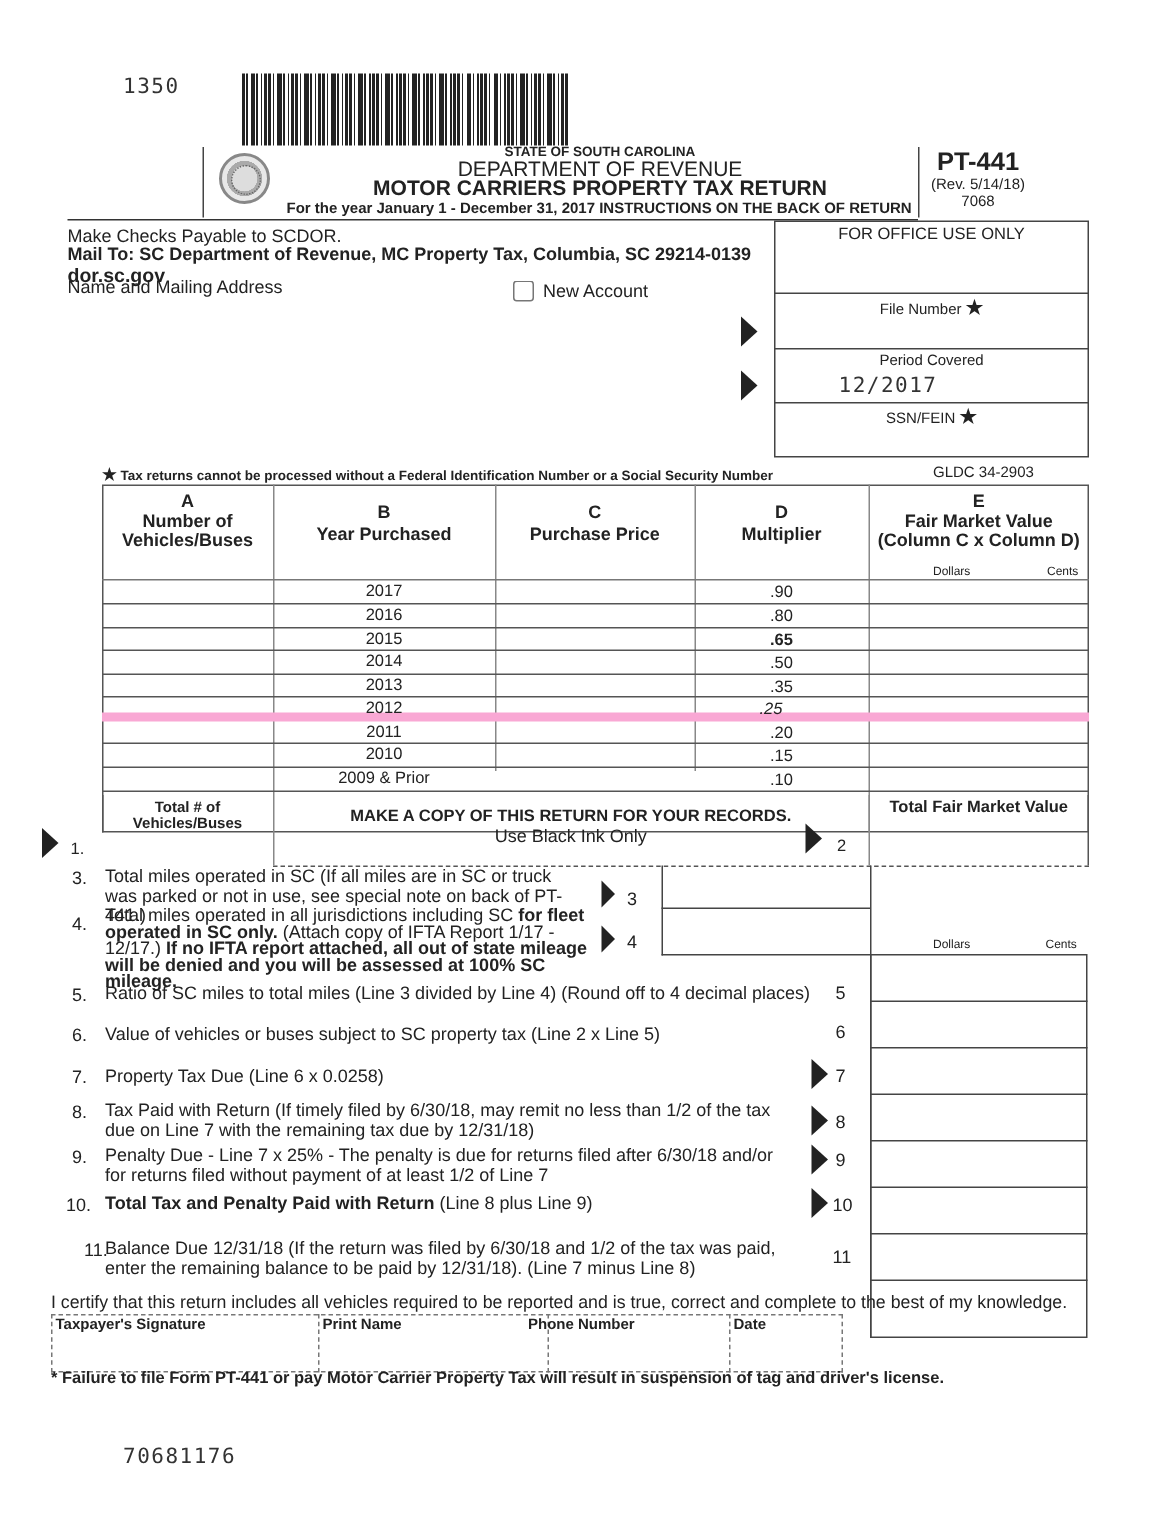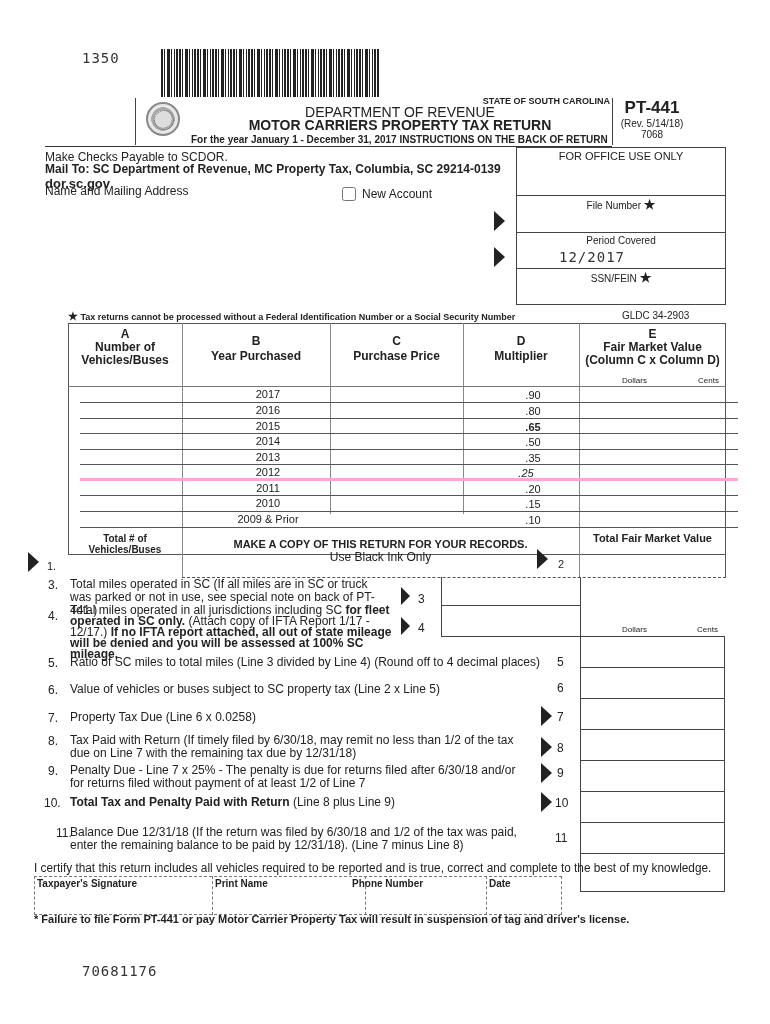--- a/index.html
+++ b/index.html
@@ -14,26 +14,26 @@
          border-bottom: 10px solid transparent; border-left: 11px solid #222; }
   .tri-sm { position: absolute; width: 0; height: 0; border-top: 9px solid transparent;
          border-bottom: 9px solid transparent; border-left: 9px solid #222; }
   .box { position: absolute; border: 1px solid #555; box-sizing: border-box; background: transparent; }
   input.field { position: absolute; border: none; background: transparent; box-sizing: border-box;
          font-family: "Liberation Sans", sans-serif; font-size: 12px; padding: 0 4px; outline: none; }
   .center { text-align: center; }
   .t11 { font-size: 11px; }
   .t12 { font-size: 12px; }
   .t10 { font-size: 10px; }
-  .t9 { font-size: 9px; text-align: right; }
+  .t9 { font-size: 9px; }
   .t8 { font-size: 8px; }
   .lineitem { position: absolute; font-size: 12px; line-height: 13px; }
   .lnnum { position: absolute; font-size: 12px; }
   .dashed { position: absolute; border: 1px dashed #777; box-sizing: border-box; }
-  .cell { position: absolute; box-sizing: border-box; margin-left: 12px; }
+  .cell { position: absolute; box-sizing: border-box; }
   .barcode { position: absolute; height: 48px;
     background: repeating-linear-gradient(90deg,
       #222 0px, #222 2px, #fff 2px, #fff 3px, #222 3px, #222 4px, #fff 4px, #fff 6px,
       #222 6px, #222 9px, #fff 9px, #fff 10px, #222 10px, #222 11px, #fff 11px, #fff 13px,
       #222 13px, #222 14px, #fff 14px, #fff 15px, #222 15px, #222 17px, #fff 17px, #fff 18px); }
   .seal { position: absolute; width: 34px; height: 34px; border-radius: 50%;
           border: 2px solid #888; box-sizing: border-box;
           background: radial-gradient(circle, #ddd 0 40%, #aaa 41% 55%, #e8e8e8 56% 100%); }
   .seal::after { content: ""; position: absolute; left: 6px; top: 6px; width: 18px; height: 18px;
           border-radius: 50%; border: 1px dotted #666; }
@@ -167,21 +167,21 @@
   </div>
 
   <div class="cell" style="left:68px;top:449.5px;width:658px;height:15.5px;border-bottom:1px solid #555;">
     <input class="field" style="left: 0px; top: 0px; width: 114px; height: 15px; text-align: center;" value="">
     <div class="abs center t11" style="left:114px;top:1px;width:148px;">2013</div>
     <input class="field" style="left: 262px; top: 0px; width: 133px; height: 15px;" value="">
     <div class="abs center t11" style="left:395px;top:2px;width:116px;">.35</div>
     <input class="field" style="left: 511px; top: 0px; width: 147px; height: 15px; text-align: right;" value="">
   </div>
 
-  <div class="cell" style="left:68px;top:465px;width:658px;height:15.5px;border-bottom:3px solid #f9a8d4;">
+  <div class="cell" style="left:68px;top:465px;width:658px;height:15.5px;border-bottom:6px solid #f9a8d4;">
     <input class="field" style="left: 0px; top: 0px; width: 114px; height: 15px; text-align: center;" value="">
     <div class="abs center t11" style="left:114px;top:1px;width:148px;">2012</div>
     <input class="field" style="left: 262px; top: 0px; width: 133px; height: 15px;" value="">
     <div class="abs center t11" style="left:388px;top:2px;width:116px;font-style:italic;">.25</div>
     <input class="field" style="left: 511px; top: 0px; width: 147px; height: 15px; text-align: right;" value="">
   </div>
 
   <div class="cell" style="left:68px;top:480.5px;width:658px;height:15.5px;border-bottom:1px solid #555;">
     <input class="field" style="left: 0px; top: 0px; width: 114px; height: 15px; text-align: center;" value="">
     <div class="abs center t11" style="left:114px;top:1px;width:148px;">2011</div>

